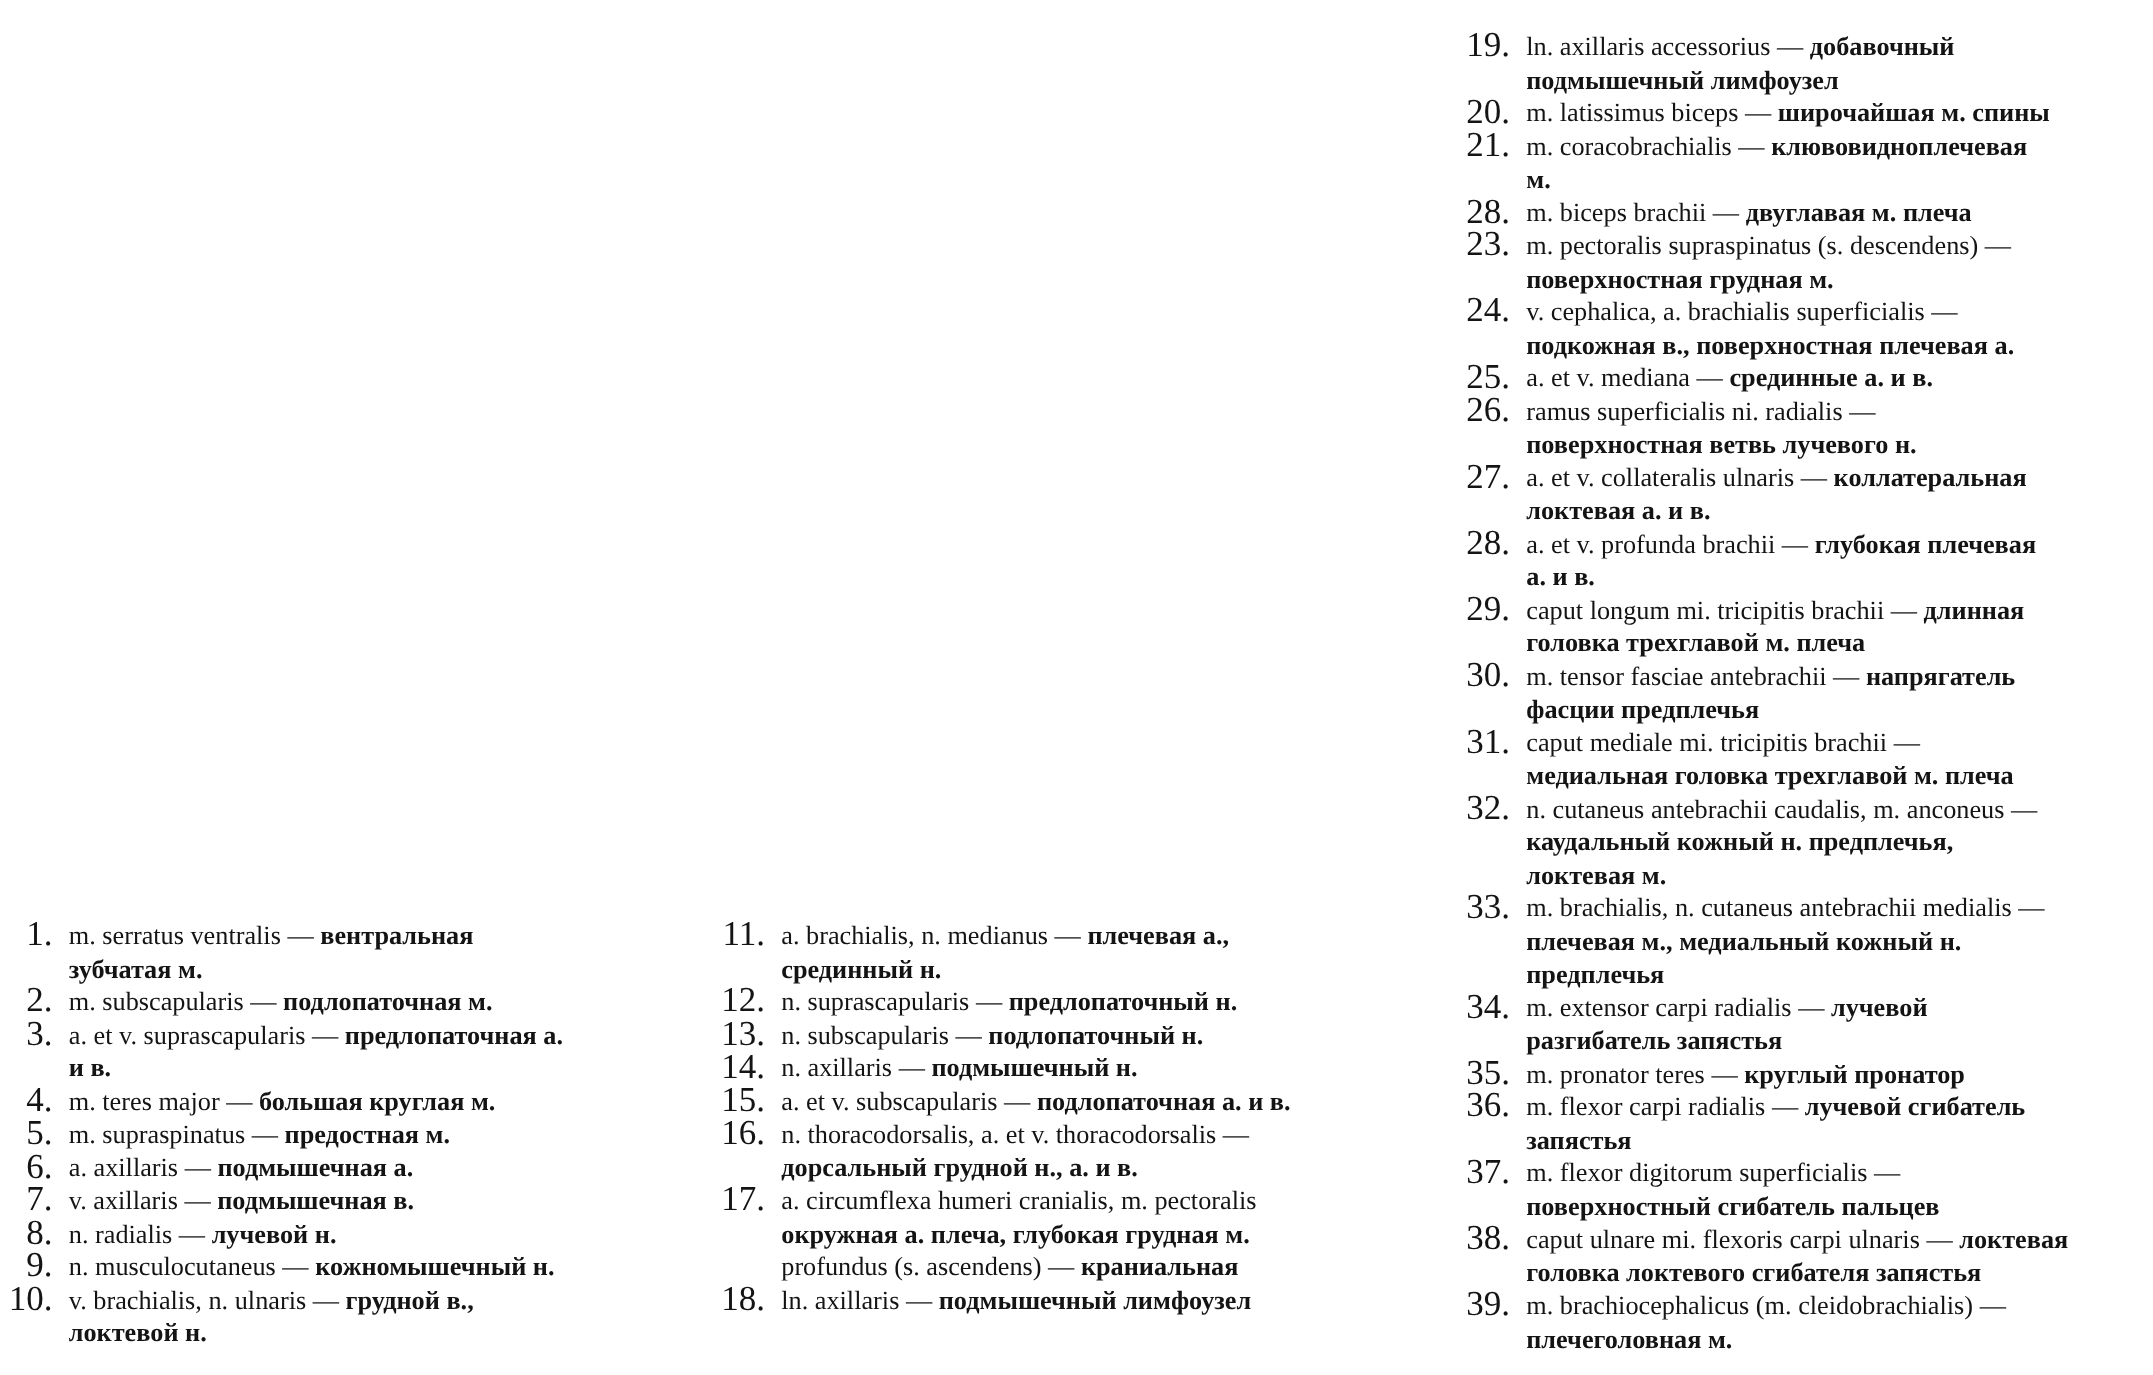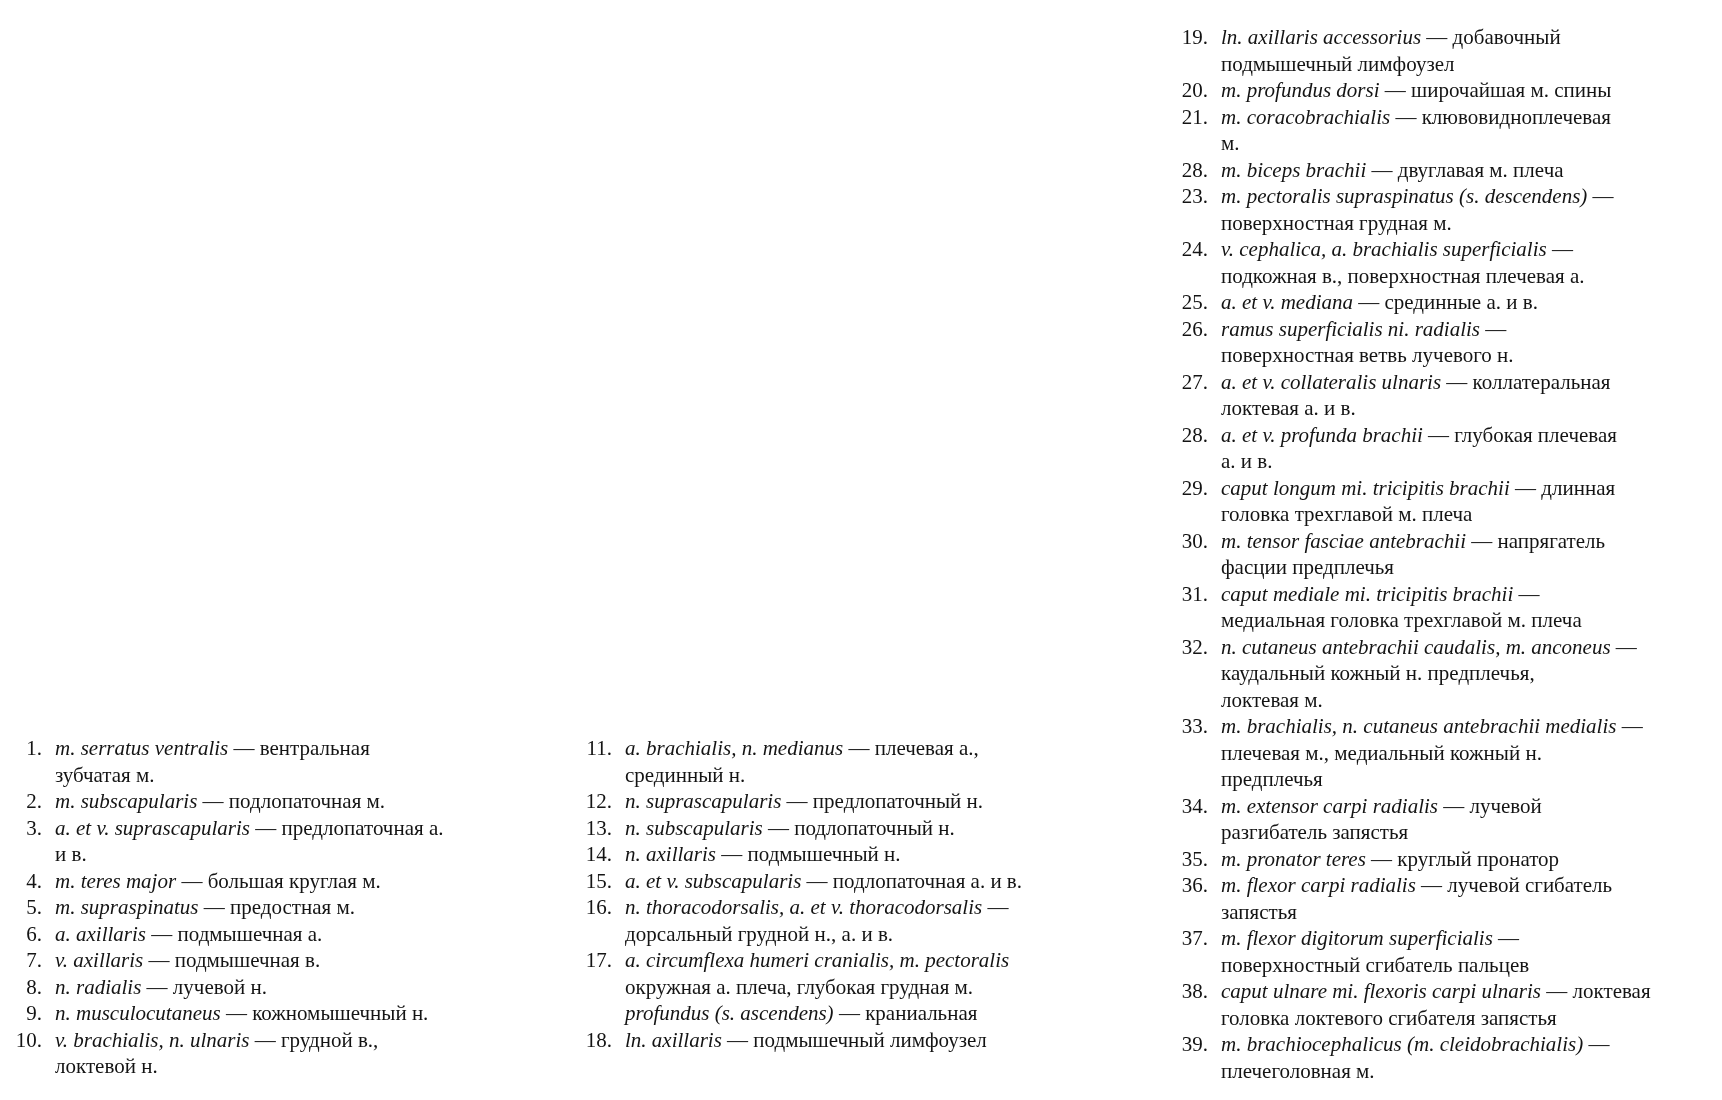--- a/index.html
+++ b/index.html
@@ -23,34 +23,34 @@
   .col-2 { left: 574px;  top: 735px; width: 470px; }
   .col-3 { left: 1170px; top: 24px;  width: 552px; }
   .item {
     display: flex;
     align-items: flex-start;
   }
   .num {
     flex: 0 0 38px;
     width: 38px;
     text-align: right;
-    font-size: 21px;
+    font-size: 28px;
     line-height: 26.5px;
     white-space: nowrap;
   }
   .body {
     margin-left: 13px;
   }
   .line {
     font-size: 21px;
     line-height: 26.5px;
     white-space: nowrap;
   }
-  .lat  { font-style: italic; font-weight: 400; }
-  .rus  { font-weight: 400; }
+  .lat  { font-weight: 400; }
+  .rus  { font-weight: 700; }
   .dash { font-weight: 400; }
 </style>
 </head>
 <body>
 
 <div class="page">
   <section class="col col-1">
       <div class="item">
     <span class="num">1.</span>
     <div class="body">
@@ -173,21 +173,21 @@
       <div class="item">
     <span class="num">19.</span>
     <div class="body">
           <div class="line"><span class="lat">ln. axillaris accessorius</span> <span class="dash">—</span> <span class="rus">добавочный</span></div>
           <div class="line"><span class="rus">подмышечный лимфоузел</span></div>
         </div>
   </div>
       <div class="item">
     <span class="num">20.</span>
     <div class="body">
-          <div class="line"><span class="lat">m. profundus dorsi</span> <span class="dash">—</span> <span class="rus">широчайшая м. спины</span></div>
+          <div class="line"><span class="lat">m. latissimus biceps</span> <span class="dash">—</span> <span class="rus">широчайшая м. спины</span></div>
         </div>
   </div>
       <div class="item">
     <span class="num">21.</span>
     <div class="body">
           <div class="line"><span class="lat">m. coracobrachialis</span> <span class="dash">—</span> <span class="rus">клювовидноплечевая</span></div>
           <div class="line"><span class="rus">м.</span></div>
         </div>
   </div>
       <div class="item">

